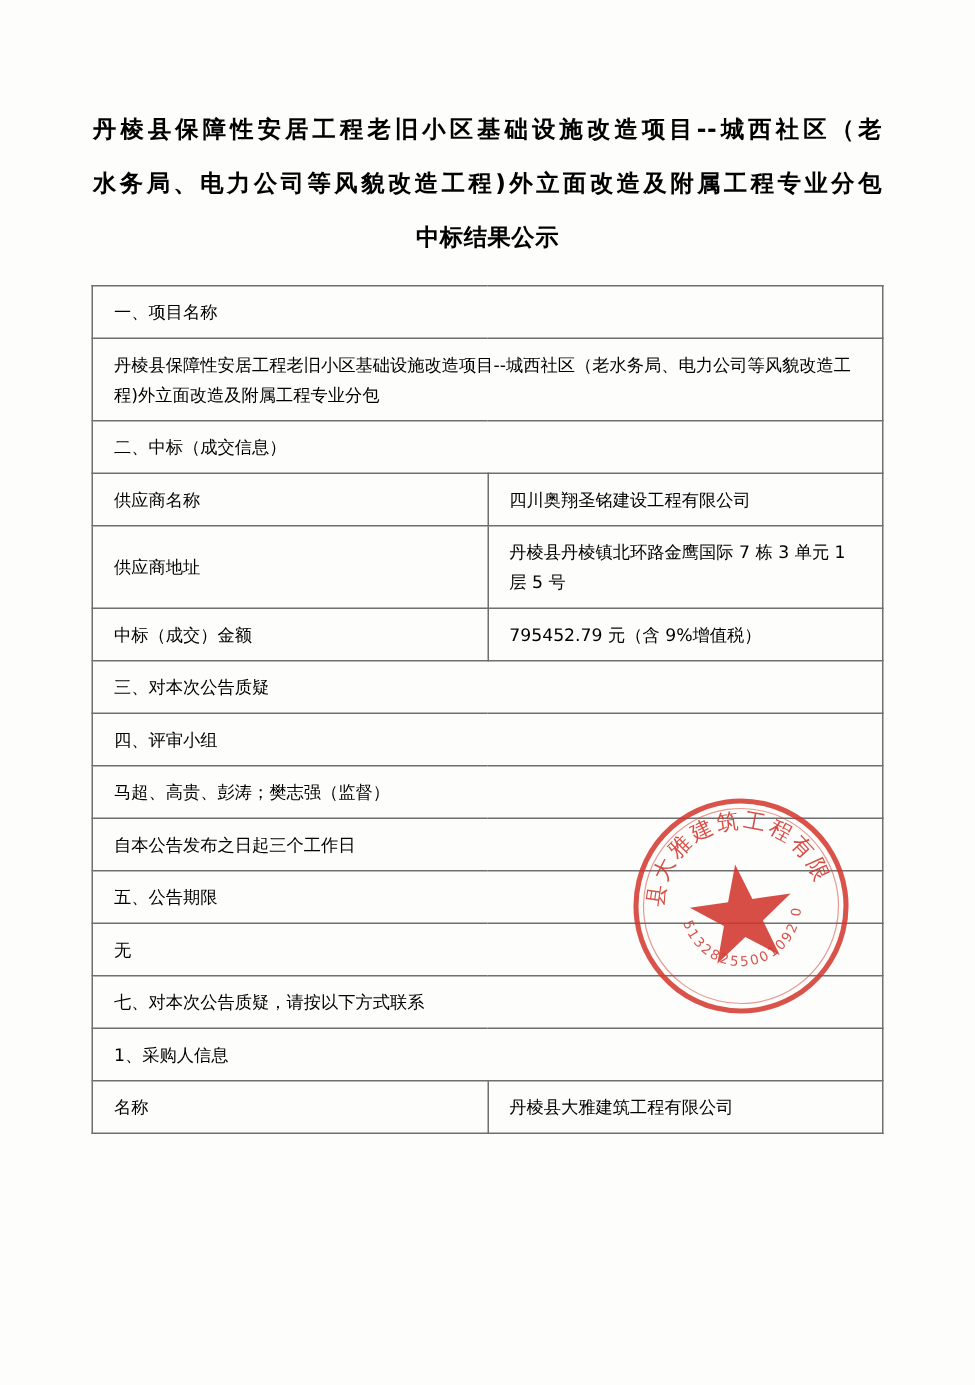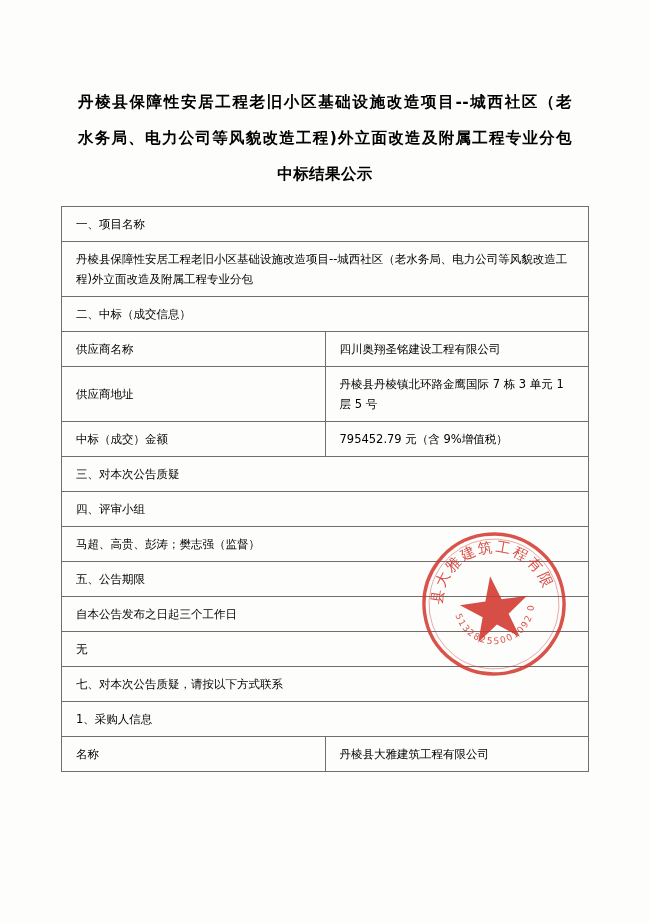--- a/index.html
+++ b/index.html
@@ -13,21 +13,21 @@
     font-family: "DejaVu Sans", "Liberation Sans", sans-serif;
     color: #1a1a1a;
     position: relative;
     overflow: hidden;
   }
   .page {
     position: relative;
     width: 650px;
     height: 923px;
     box-sizing: border-box;
-    padding: 16px;
+    padding: 0;
     background: #fdfdfc;
   }
   .title-block {
     padding: 68px 62px 0 62px;
     text-align: center;
   }
   .title-line {
     font-size: 15.5px;
     font-weight: bold;
     letter-spacing: 0.4px;
@@ -120,24 +120,24 @@
       <tr>
         <td class="section" colspan="2">三、对本次公告质疑</td>
       </tr>
       <tr>
         <td class="section" colspan="2">四、评审小组</td>
       </tr>
       <tr>
         <td class="block" colspan="2">马超、高贵、彭涛；樊志强（监督）</td>
       </tr>
       <tr>
-        <td class="section" colspan="2">五、公告期限</td>
+        <td class="block" colspan="2">自本公告发布之日起三个工作日</td>
       </tr>
       <tr>
-        <td class="block" colspan="2">自本公告发布之日起三个工作日</td>
+        <td class="section" colspan="2">五、公告期限</td>
       </tr>
       <tr>
         <td class="block" colspan="2">无</td>
       </tr>
       <tr>
         <td class="section" colspan="2">七、对本次公告质疑，请按以下方式联系</td>
       </tr>
       <tr>
         <td class="block" colspan="2">1、采购人信息</td>
       </tr>

